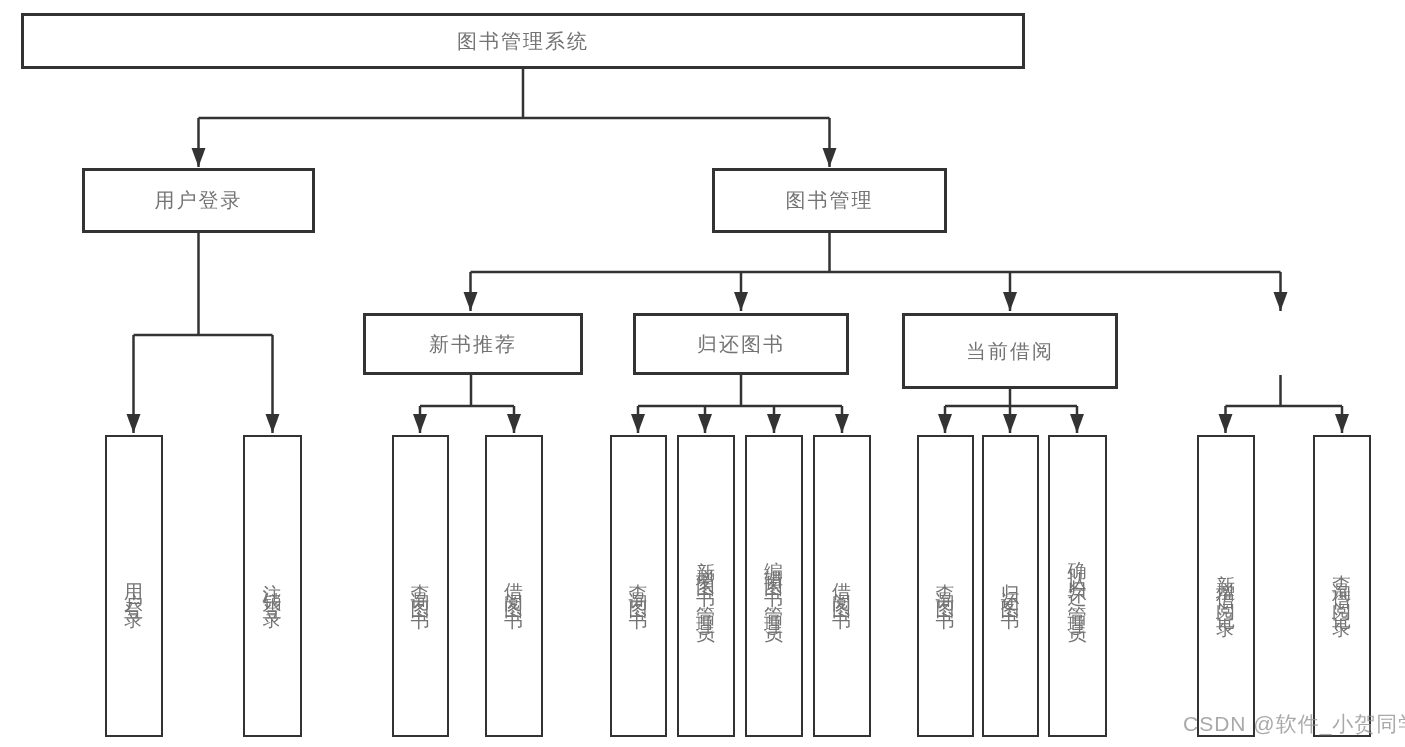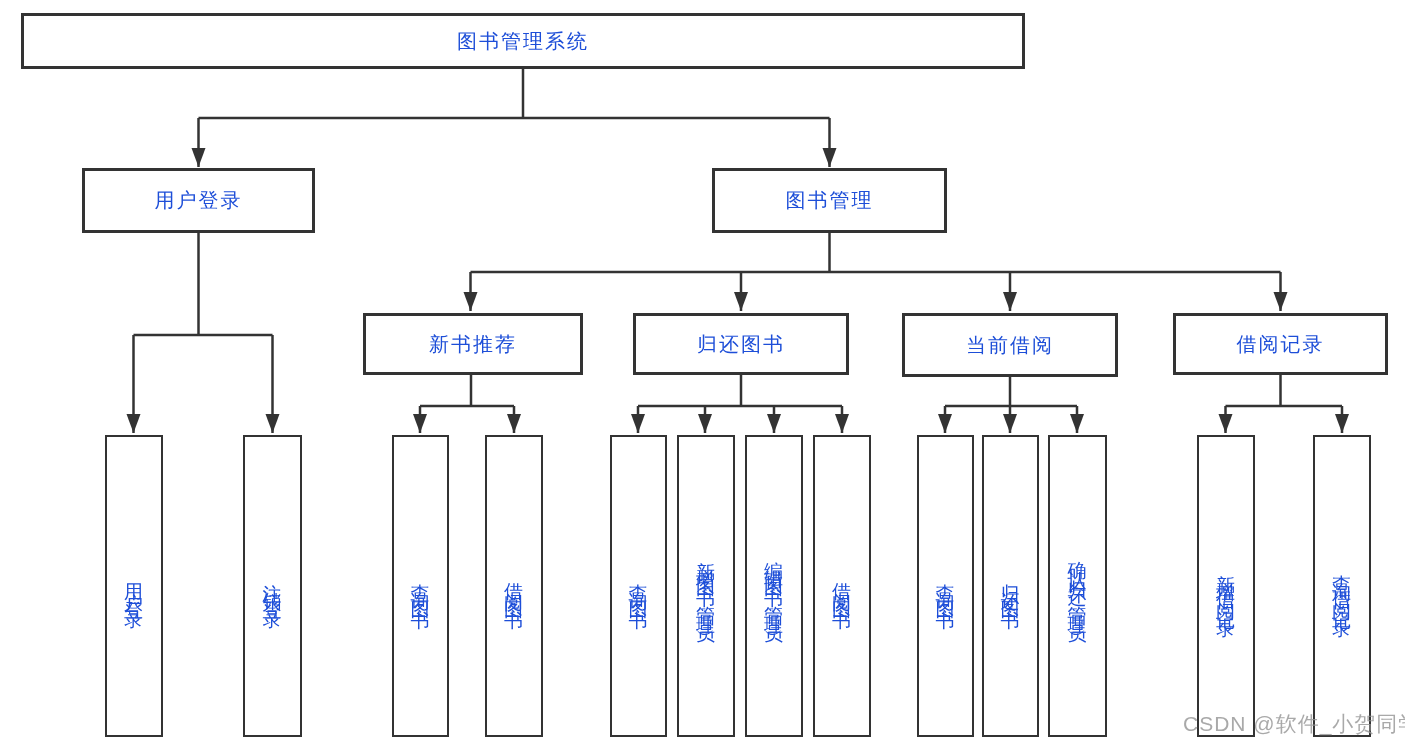--- a/index.html
+++ b/index.html
@@ -3,21 +3,21 @@
 <meta charset="utf-8">
 <style>
   html,body{margin:0;padding:0;background:#ffffff;}
   #canvas{
     position:relative;width:1405px;height:747px;background:#ffffff;overflow:hidden;
     font-family:"Liberation Sans","DejaVu Sans",sans-serif;
   }
   #edges{position:absolute;left:0;top:0;width:1405px;height:747px;}
   .node{
     position:absolute;box-sizing:border-box;background:#ffffff;border:3px solid #333333;
-    display:flex;align-items:center;justify-content:center;color:#1d4ed8;
+    display:flex;align-items:center;justify-content:center;color:#737373;
   }
   .node.h{font-size:20px;letter-spacing:2px;white-space:nowrap;}
   .node.v{border-width:2.5px;font-size:19px;}
   .node.v .lbl{
     writing-mode:vertical-lr;text-orientation:mixed;letter-spacing:9px;line-height:1;
   }
   #watermark{
     position:absolute;left:1183px;top:710px;font-size:21px;letter-spacing:1px;
     color:rgba(150,150,150,0.82);white-space:nowrap;
   }
@@ -82,25 +82,22 @@
   <div class="node h" style="left:712px;top:168px;width:235px;height:65px">
     <span class="lbl">图书管理</span>
   </div>
 
   <div class="node h" style="left:363px;top:313px;width:220px;height:62px">
     <span class="lbl">新书推荐</span>
   </div>
   <div class="node h" style="left:633px;top:313px;width:216px;height:62px">
     <span class="lbl">归还图书</span>
   </div>
-  <div class="node h" style="left:902px;top:313px;width:216px;height:64px">
+  <div class="node h" style="left:902px;top:313px;width:216px;height:76px">
     <span class="lbl">当前借阅</span>
-  </div>
-  <div class="node h" style="left:1173px;top:313px;width:215px;height:62px">
-    <span class="lbl">借阅记录</span>
   </div>
 
   <div class="node v" style="left:105px;top:435px;width:58px;height:302px">
     <span class="lbl">用户登录</span>
   </div>
   <div class="node v" style="left:243px;top:435px;width:59px;height:302px">
     <span class="lbl">注销登录</span>
   </div>
 
   <div class="node v" style="left:392px;top:435px;width:57px;height:302px">

